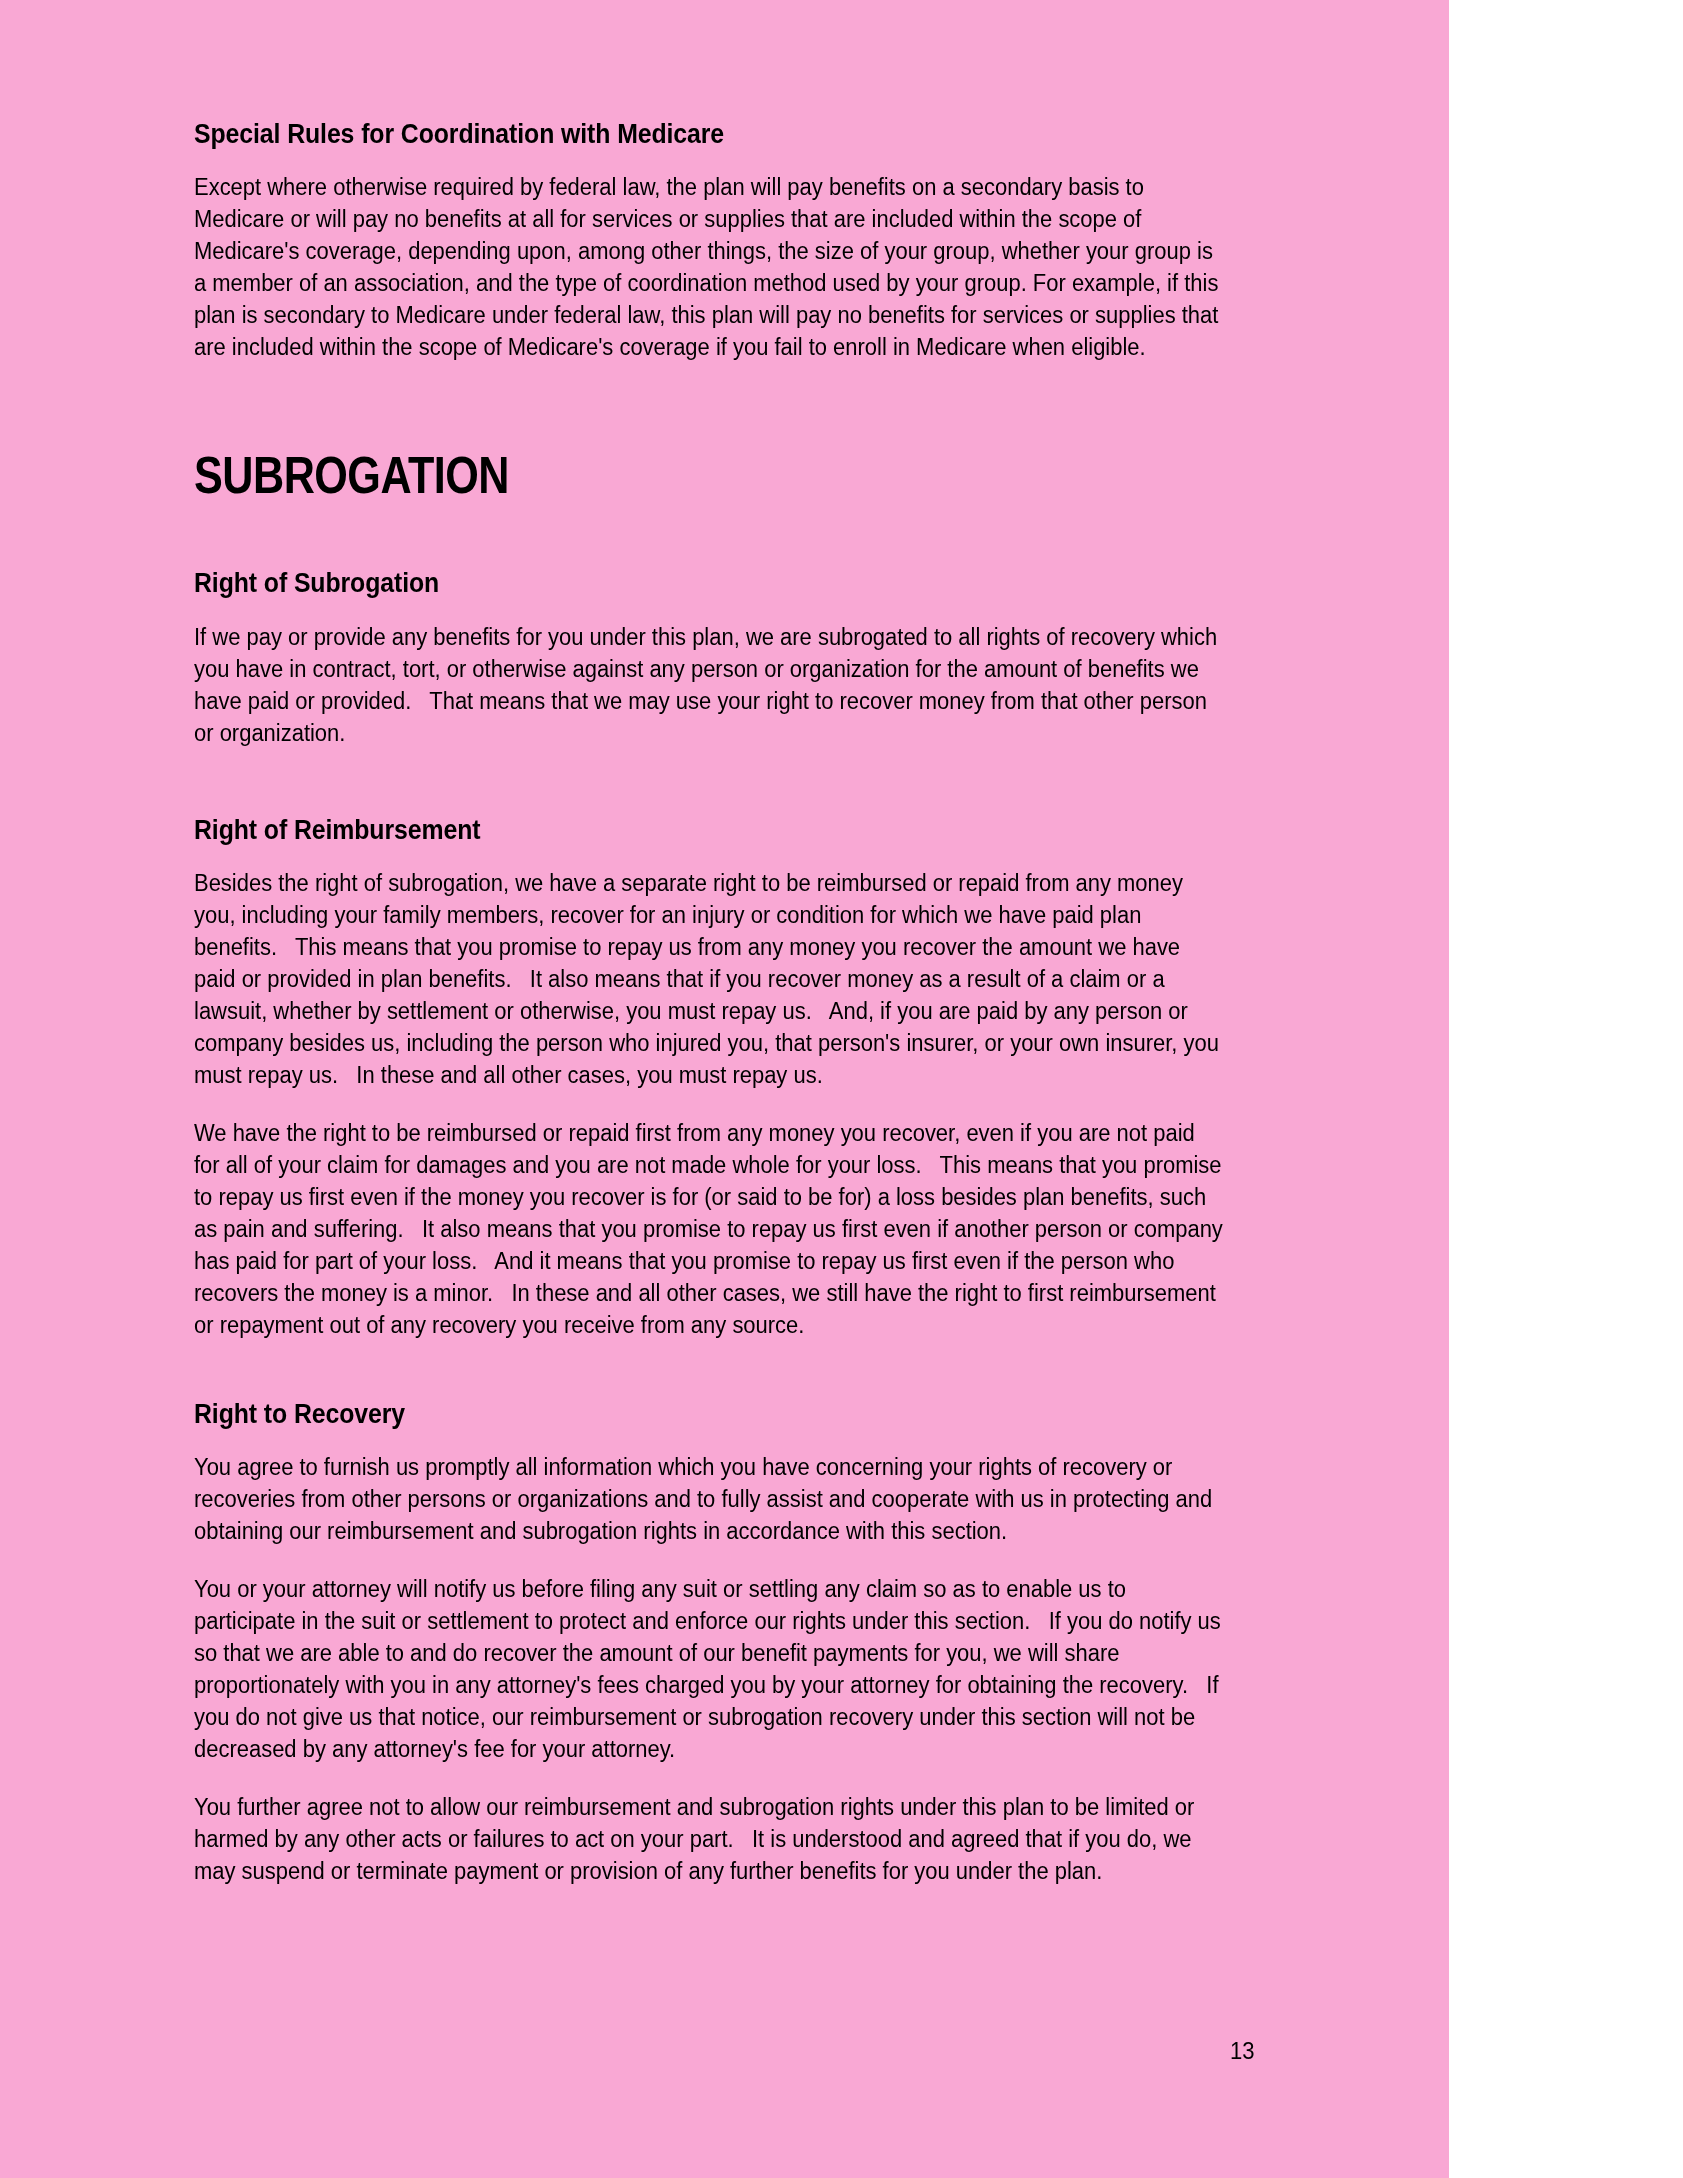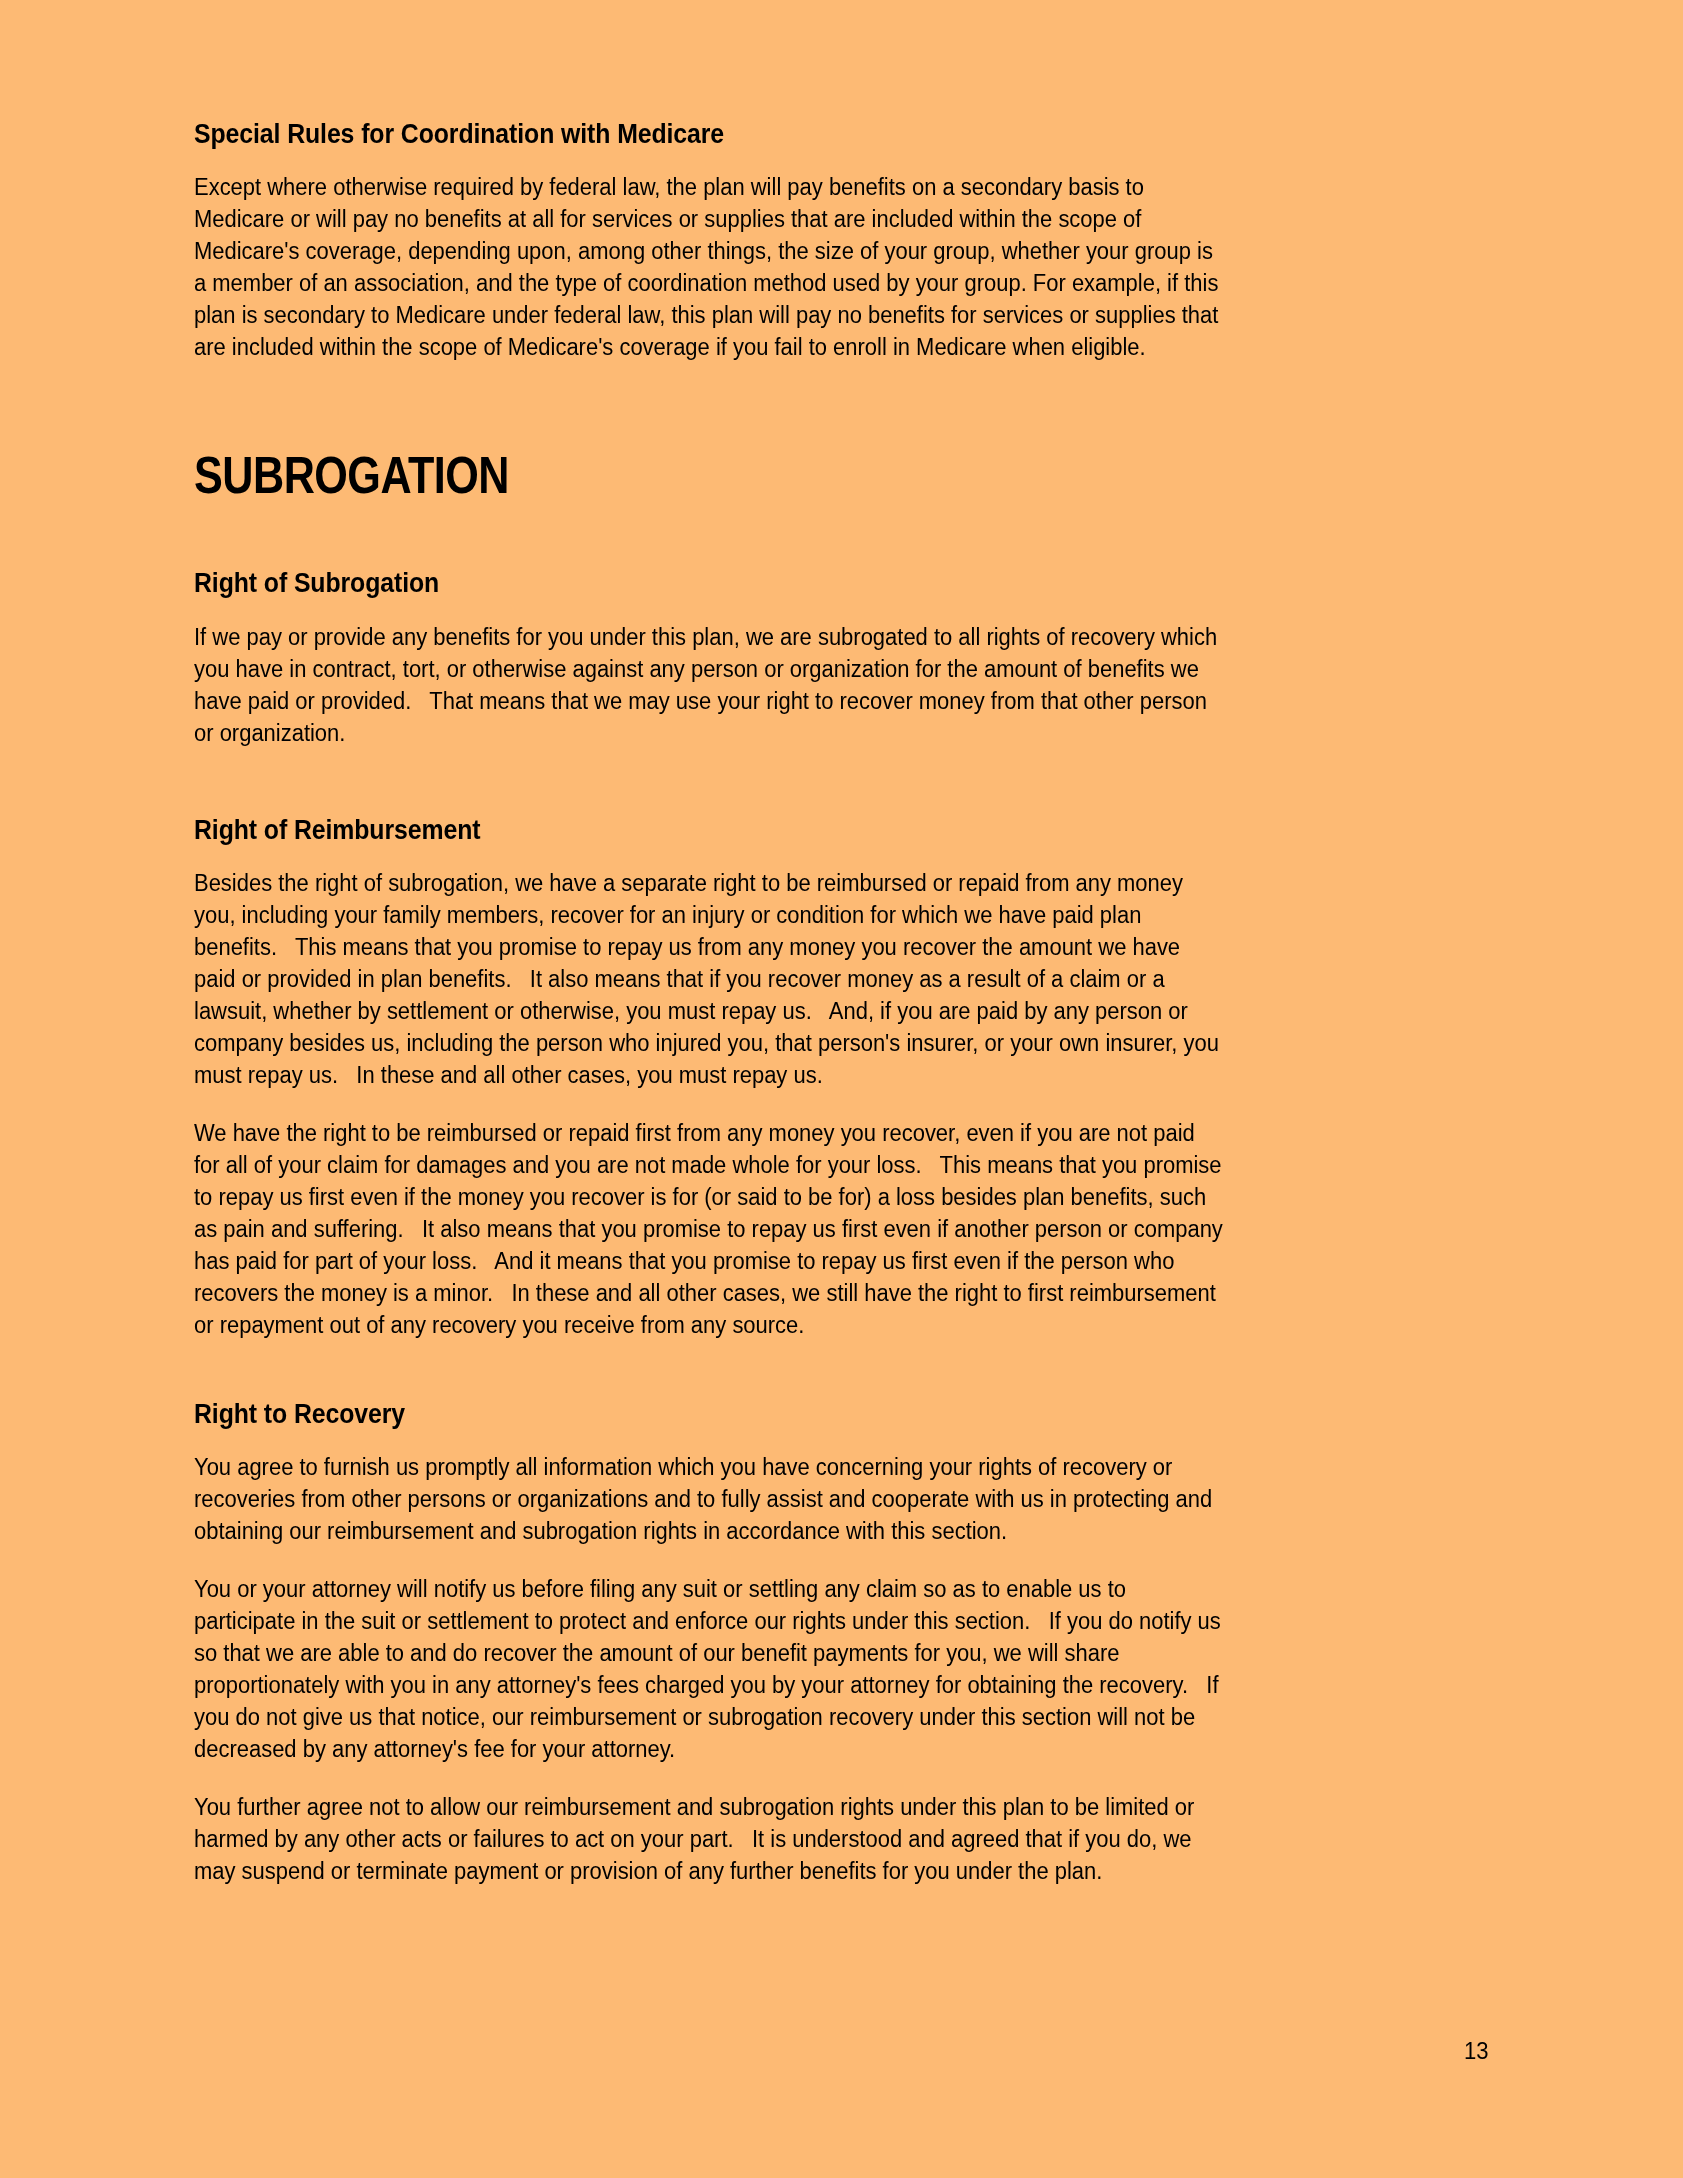--- a/index.html
+++ b/index.html
@@ -10,23 +10,23 @@
   }
   body {
     width: 1683px;
     height: 2178px;
     font-family: "Liberation Sans", "DejaVu Sans", sans-serif;
     color: #000000;
     -webkit-font-smoothing: none;
   }
   .page {
     position: relative;
-    width: 1683px;
+    width: 1449px;
     height: 2178px;
-    background: #fdba74;
+    background: #f9a8d4;
     box-sizing: border-box;
   }
   .content {
     position: absolute;
     left: 194px;
     top: 119px;
     width: 1287px;
   }
 
   

